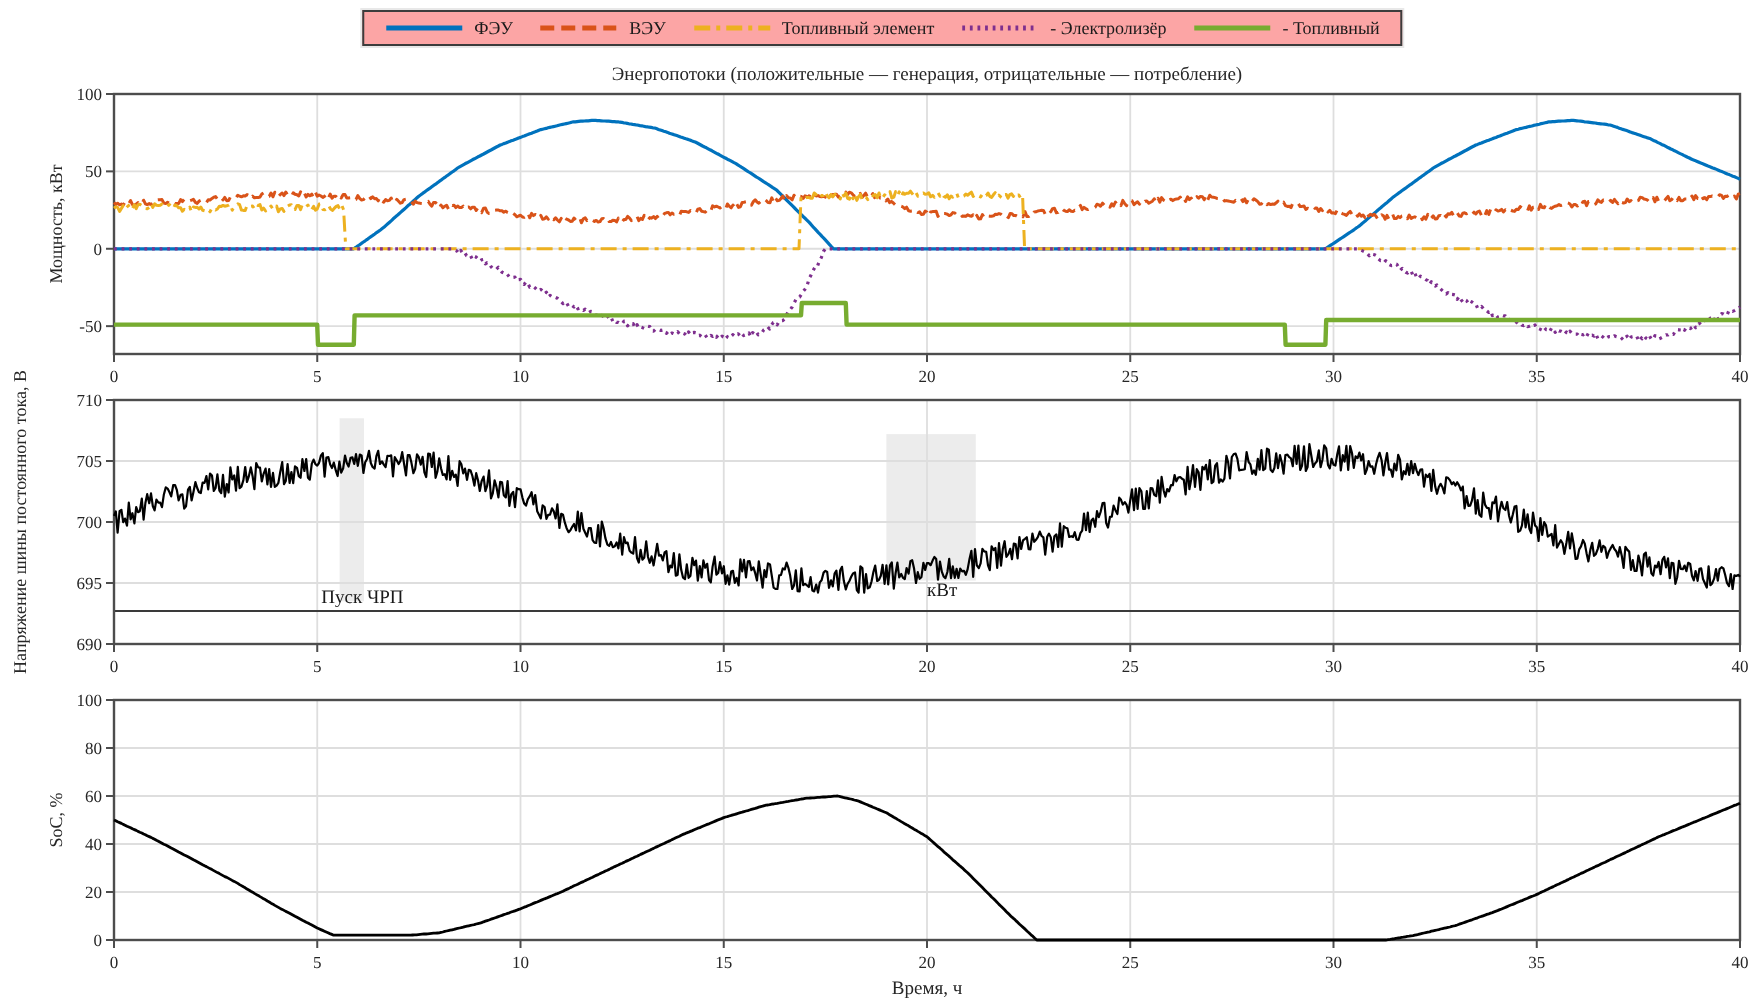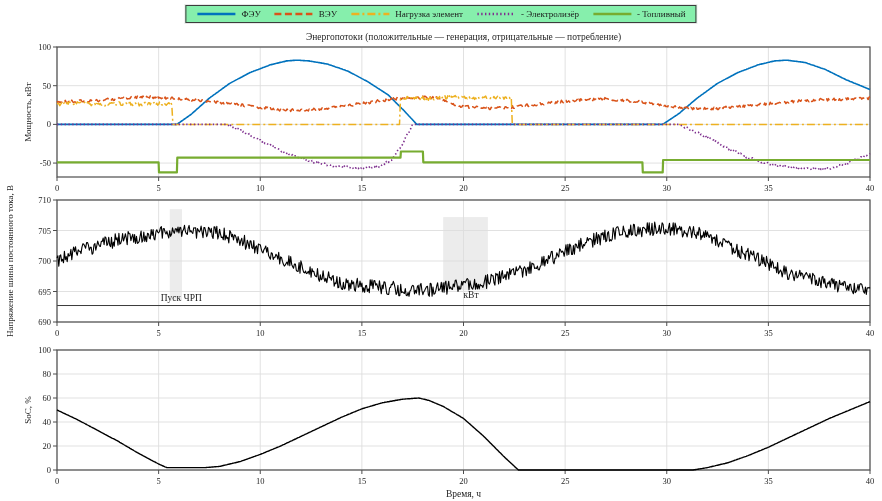--- a/index.html
+++ b/index.html
@@ -1,20 +1,20 @@
 <!DOCTYPE html>
 <html><head>
 <meta charset="utf-8">
 <style>
   html,body{margin:0;padding:0;background:#fff;}
   #figure{position:relative;width:882px;height:501px;background:#ffffff;overflow:hidden;
           font-family:"Liberation Serif","DejaVu Serif",serif;}
   #legend{position:absolute;top:5px;left:50%;transform:translateX(-50%);
           display:flex;align-items:center;gap:13px;padding:3px 10px;
-          border:1px solid #3c3c3c;background:#86efac;box-shadow:0 0 0 1px #e8e8e8;}
+          border:1px solid #3c3c3c;background:#fca5a5;box-shadow:0 0 0 1px #e8e8e8;}
   .legend-item{display:flex;align-items:center;gap:5px;white-space:nowrap;}
   .legend-item span{font-size:9px;color:#1a1a1a;}
   .chart-svg{position:absolute;left:0;}
   #svg-power{top:30px;}
   #svg-voltage{top:185px;}
   #svg-soc{top:345px;}
 </style>
 </head>
 <body>
 
@@ -29,21 +29,21 @@
       <div class="legend-item">
         <svg width="40" height="8">
           <line x1="1" y1="4" x2="39" y2="4" stroke="#D95319" stroke-width="2.4" stroke-dasharray="7 3.5"></line>
         </svg>
         <span>ВЭУ</span>
       </div>
       <div class="legend-item">
         <svg width="40" height="8">
           <line x1="1" y1="4" x2="39" y2="4" stroke="#EDB120" stroke-width="2.4" stroke-dasharray="8 3 2 3"></line>
         </svg>
-        <span>Нагрузка элемент</span>
+        <span>Топливный элемент</span>
       </div>
       <div class="legend-item">
         <svg width="40" height="8">
           <line x1="1" y1="4" x2="39" y2="4" stroke="#7E2F8E" stroke-width="2.4" stroke-dasharray="1.4 2.4"></line>
         </svg>
         <span>- Электролизёр</span>
       </div>
       <div class="legend-item">
         <svg width="40" height="8">
           <line x1="1" y1="4" x2="39" y2="4" stroke="#77AC30" stroke-width="2.4"></line>

